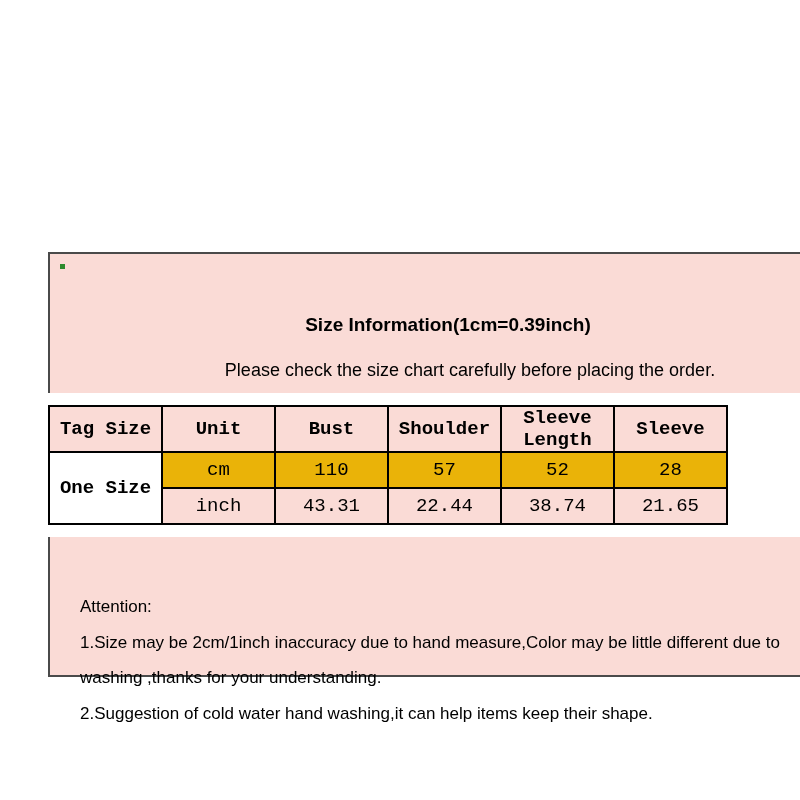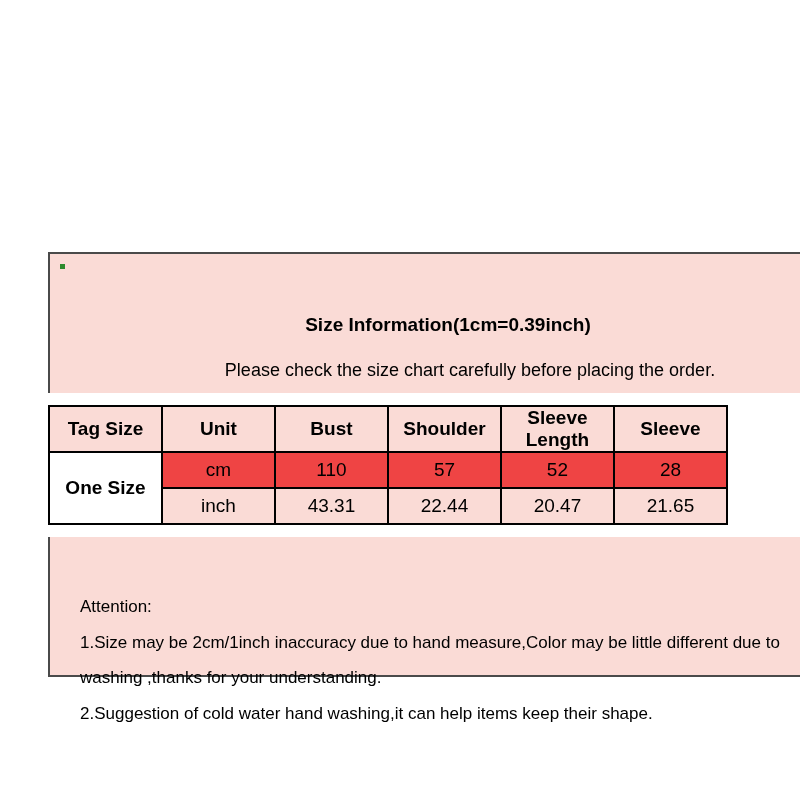--- a/index.html
+++ b/index.html
@@ -54,35 +54,36 @@
     margin-top: 21px;
     font-size: 18px;
     line-height: 24px;
     padding-left: 44px;
   }
   
   .size-table {
     width: 680px;
     border-collapse: collapse;
     table-layout: fixed;
+    font-family: Liberation Mono, monospace;
   }
   .size-table th,
   .size-table td {
     border: 2px solid var(--table-border);
     height: 36px;
     text-align: center;
     vertical-align: middle;
     padding: 0;
     font-size: 19px;
   }
   .size-table th {
     background: var(--pink);
     font-weight: bold;
   }
-  .row-cm td { background: #ef4444; }
+  .row-cm td { background: #eab308; }
   .row-inch td { background: var(--pink); }
   .tag-cell {
     background: #ffffff !important;
     font-weight: bold;
     font-size: 20px;
   }
   
   .attention-box {
     width: 800px;
     height: 140px;
@@ -133,21 +134,21 @@
         <td>cm</td>
         <td>110</td>
         <td>57</td>
         <td>52</td>
         <td>28</td>
       </tr>
       <tr class="row-inch">
         <td>inch</td>
         <td>43.31</td>
         <td>22.44</td>
-        <td>20.47</td>
+        <td>38.74</td>
         <td>21.65</td>
       </tr>
     </tbody>
   </table>
 
   <div class="attention-box">
     <div class="attention-line">Attention:</div>
     <div class="attention-line">1.Size may be 2cm/1inch inaccuracy due to hand measure,Color may be little different due to</div>
     <div class="attention-line">washing ,thanks for your understanding.</div>
     <div class="attention-line">2.Suggestion of cold water hand washing,it can help items keep their shape.</div>

